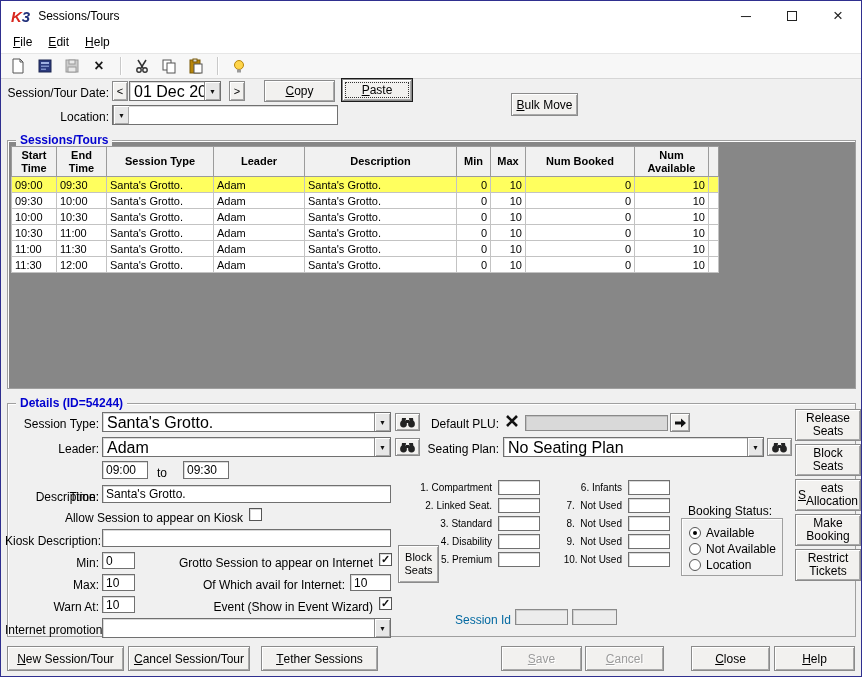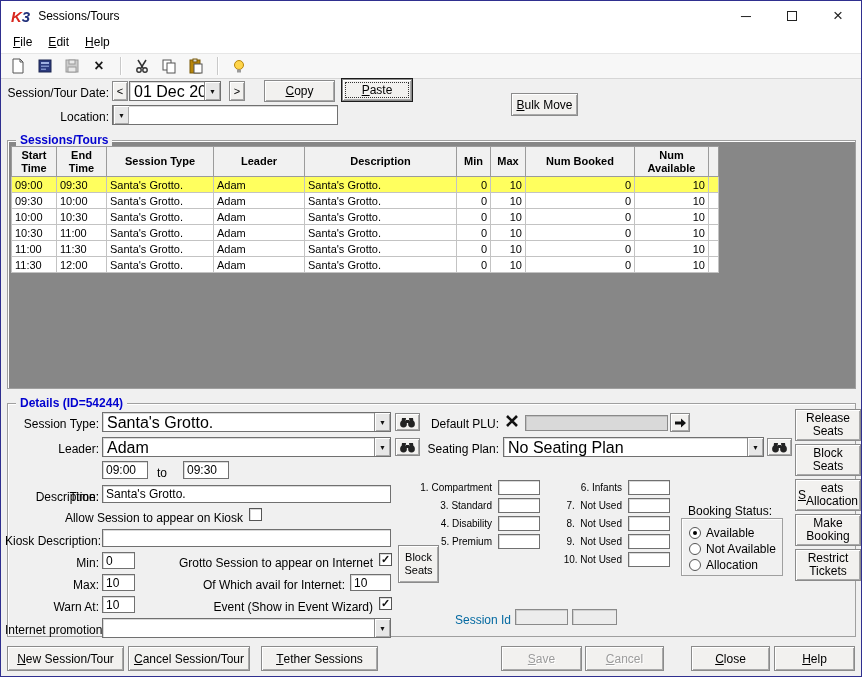--- a/index.html
+++ b/index.html
@@ -377,20 +377,24 @@
         <circle cx="12.5" cy="7" r="3.4" fill="#222"></circle>
       </svg>
   </button>
 
   <div class="abs" id="seat-left" style="left:384px;top:477px;">
       <div class="seat-row">
         <span class="seat-lbl">1. Compartment</span>
         <input class="field seat-field" style="">
       </div>
       <div class="seat-row">
+        <span class="seat-lbl">2. Linked Seat.</span>
+        <input class="field seat-field" style="">
+      </div>
+      <div class="seat-row">
         <span class="seat-lbl">3. Standard</span>
         <input class="field seat-field" style="">
       </div>
       <div class="seat-row">
         <span class="seat-lbl">4. Disability</span>
         <input class="field seat-field" style="">
       </div>
       <div class="seat-row">
         <span class="seat-lbl">5. Premium</span>
         <input class="field seat-field" style="">
@@ -425,21 +429,21 @@
         <div class="radio-row">
           <span class="radio on"></span>
           <span>Available</span>
         </div>
         <div class="radio-row">
           <span class="radio"></span>
           <span>Not Available</span>
         </div>
         <div class="radio-row">
           <span class="radio"></span>
-          <span>Allocation</span>
+          <span>Location</span>
         </div>
       </div>
   </div>
 
   <div class="abs lbl gray" style="left:452px;top:611px;width:58px;">Session Id</div>
   <div class="abs sunken-lt" style="left:514px;top:608px;width:53px;height:16px;"></div>
   <div class="abs sunken-lt" style="left:571px;top:608px;width:45px;height:16px;"></div>
 
   <div class="abs" id="side-stack" style="left:794px;top:408px;width:58px;">
       <button class="btn side-btn">Release Seats</button>

